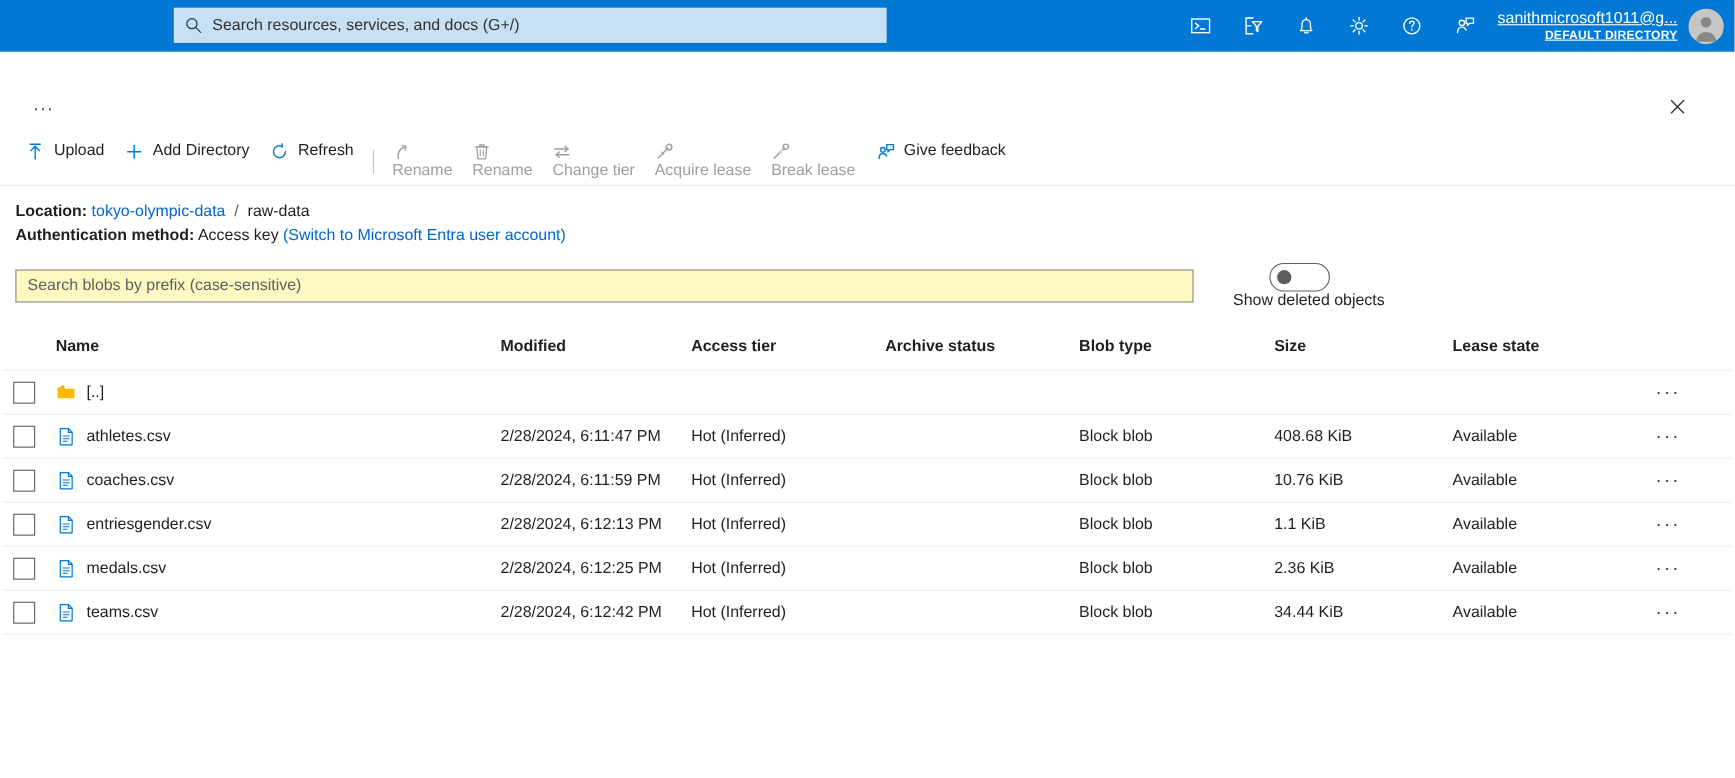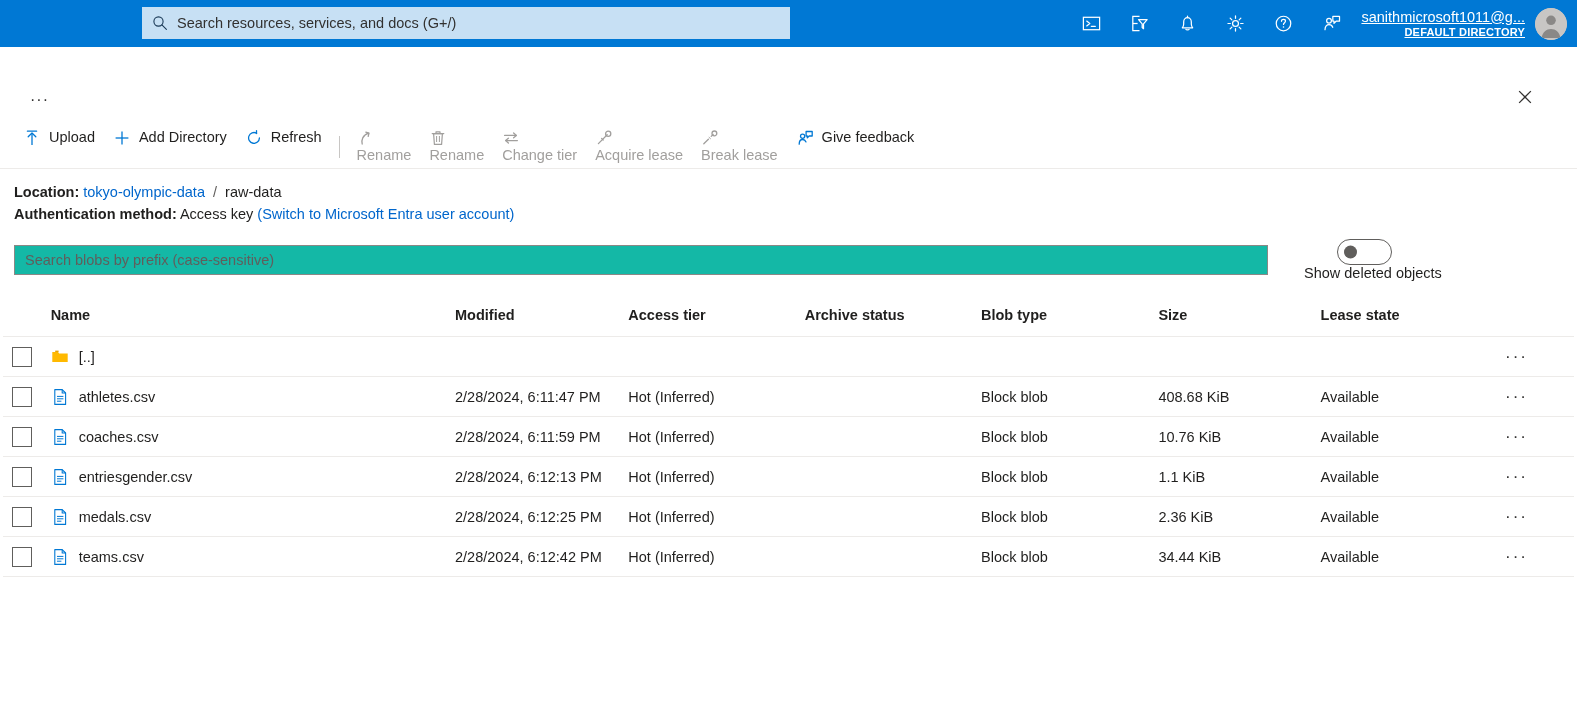--- a/index.html
+++ b/index.html
@@ -16,21 +16,21 @@
   
   .topbar {
     height: 47px;
     background: #0078d4;
     display: flex;
     align-items: center;
     position: relative;
   }
   .topbar-search {
     position: absolute;
-    left: 142px;
+    left: 158px;
     top: 7px;
     width: 648px;
     height: 32px;
     background: #c7e0f4;
     display: flex;
     align-items: center;
     padding: 0 10px;
     border: none;
   }
   .topbar-search .sicon {
@@ -154,24 +154,24 @@
   .lnk { color: #0066cc; cursor: pointer; }
   .sep-slash { color: #605e5c; margin: 0 4px; }
 
   
   .filterrow {
     display: flex;
     align-items: center;
     padding: 14px 14px 0 14px;
   }
   .blobsearch {
-    width: 1254px;
+    width: 1071px;
     height: 30px;
     border: 1px solid #8a8886;
-    background: #14b8a6;
+    background: #fef9c3;
     font-size: 14.5px;
     color: #201f1e;
     padding: 0 10px;
     font-family: "Liberation Sans", sans-serif;
     outline: none;
   }
   .blobsearch::placeholder { color: #605e5c; }
   .toggle-wrap {
     display: flex;
     align-items: center;

